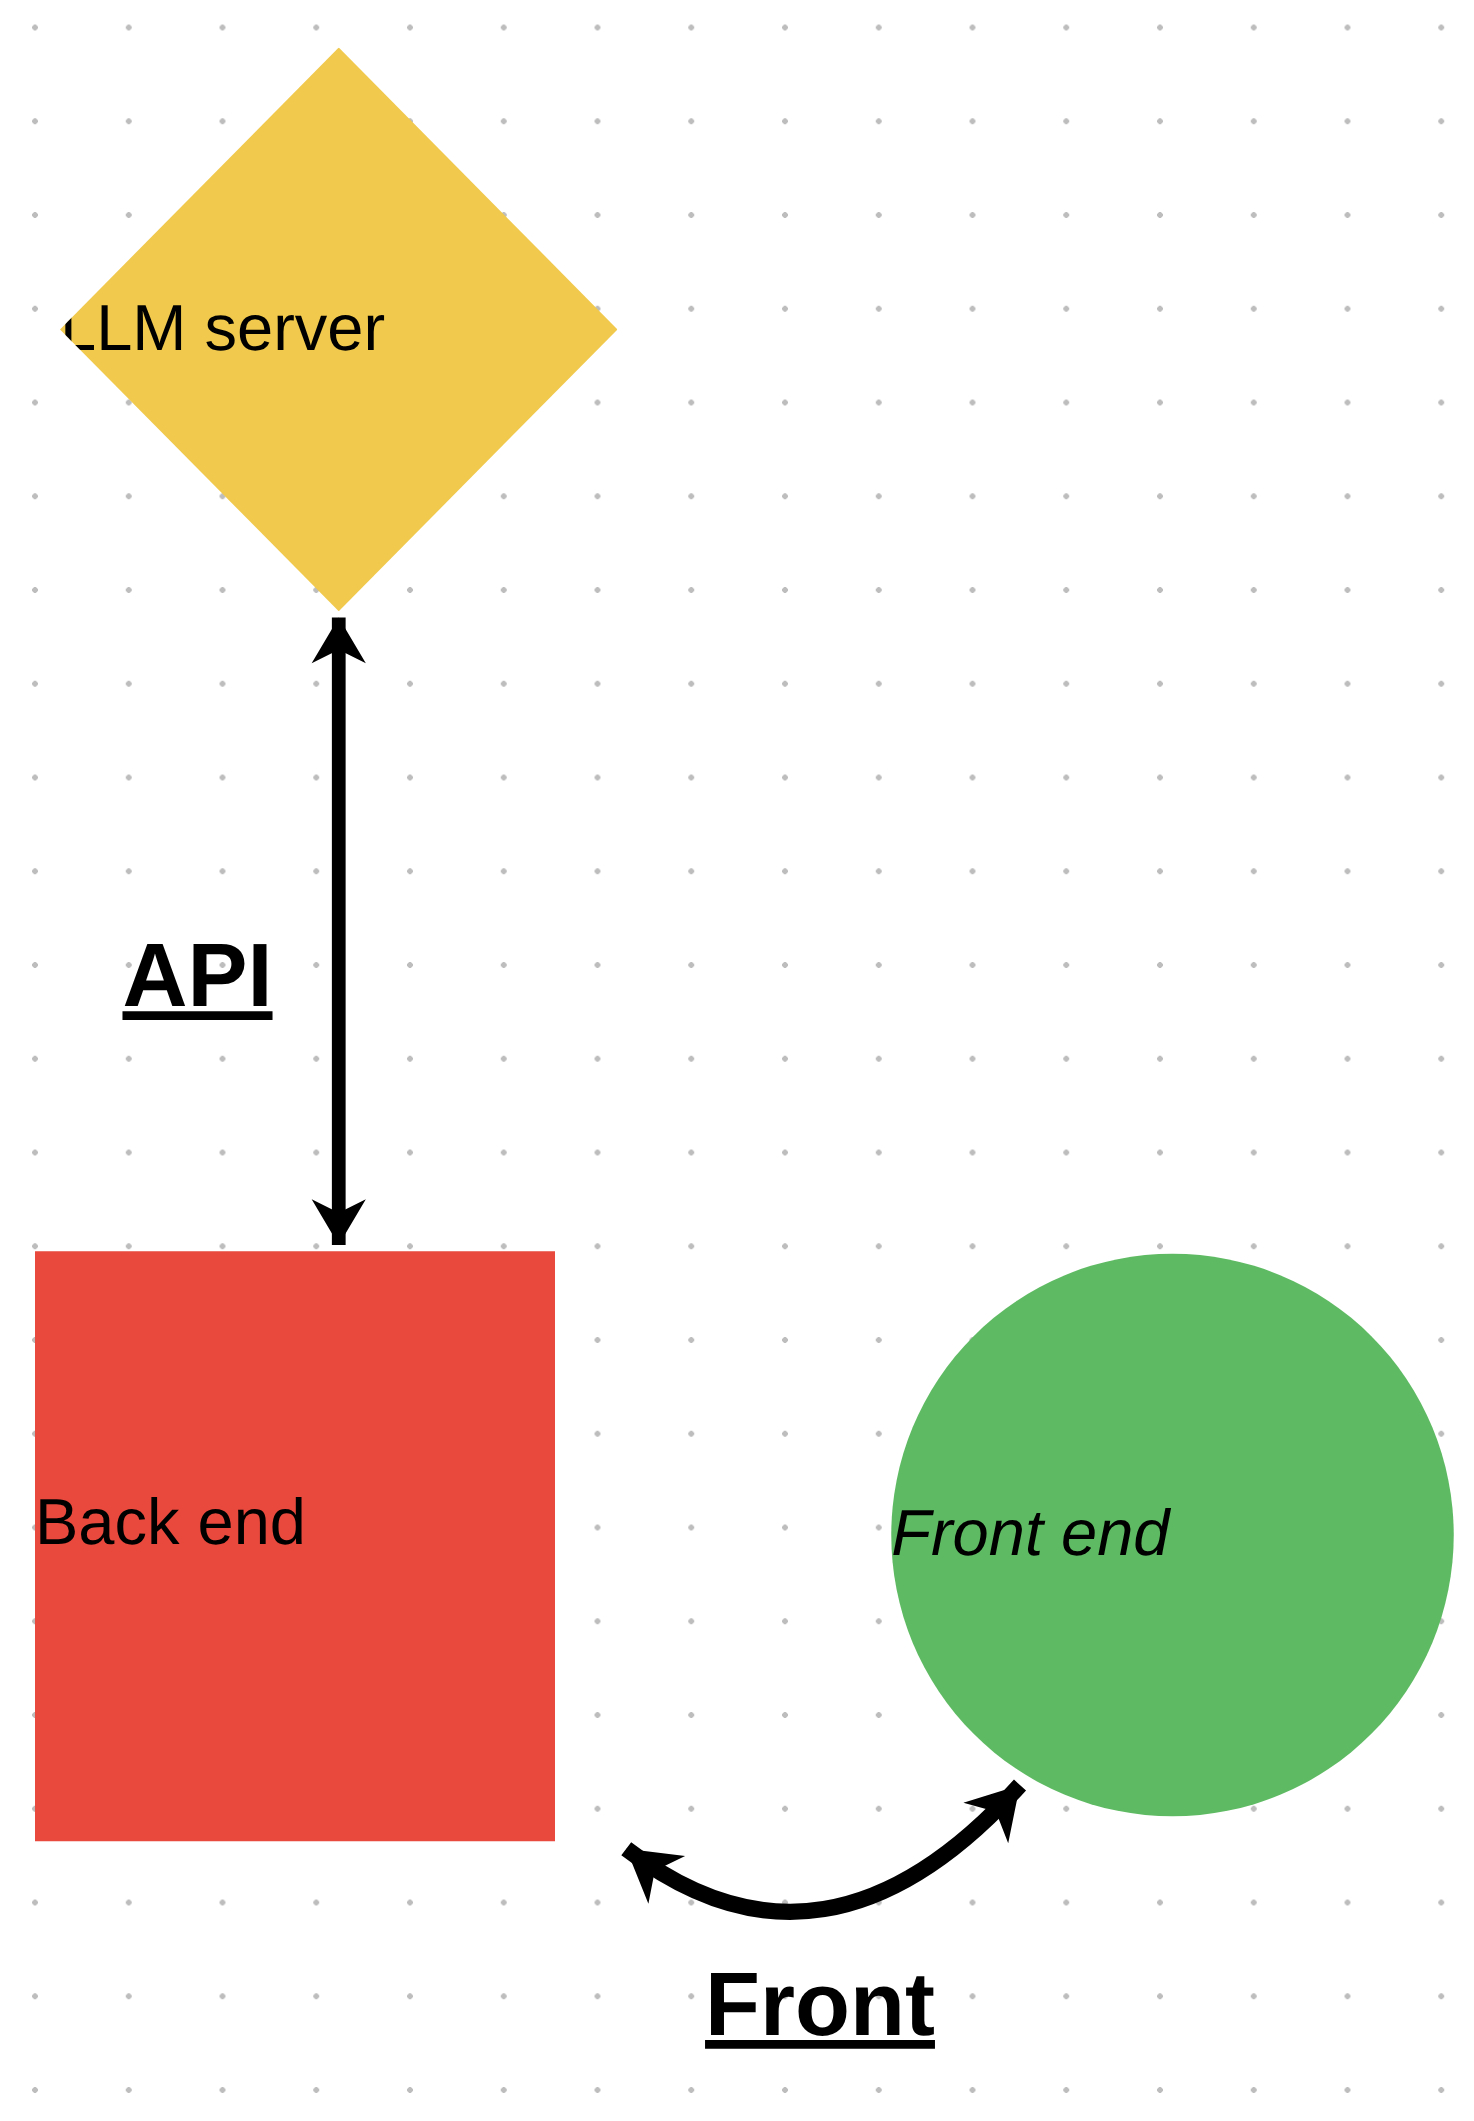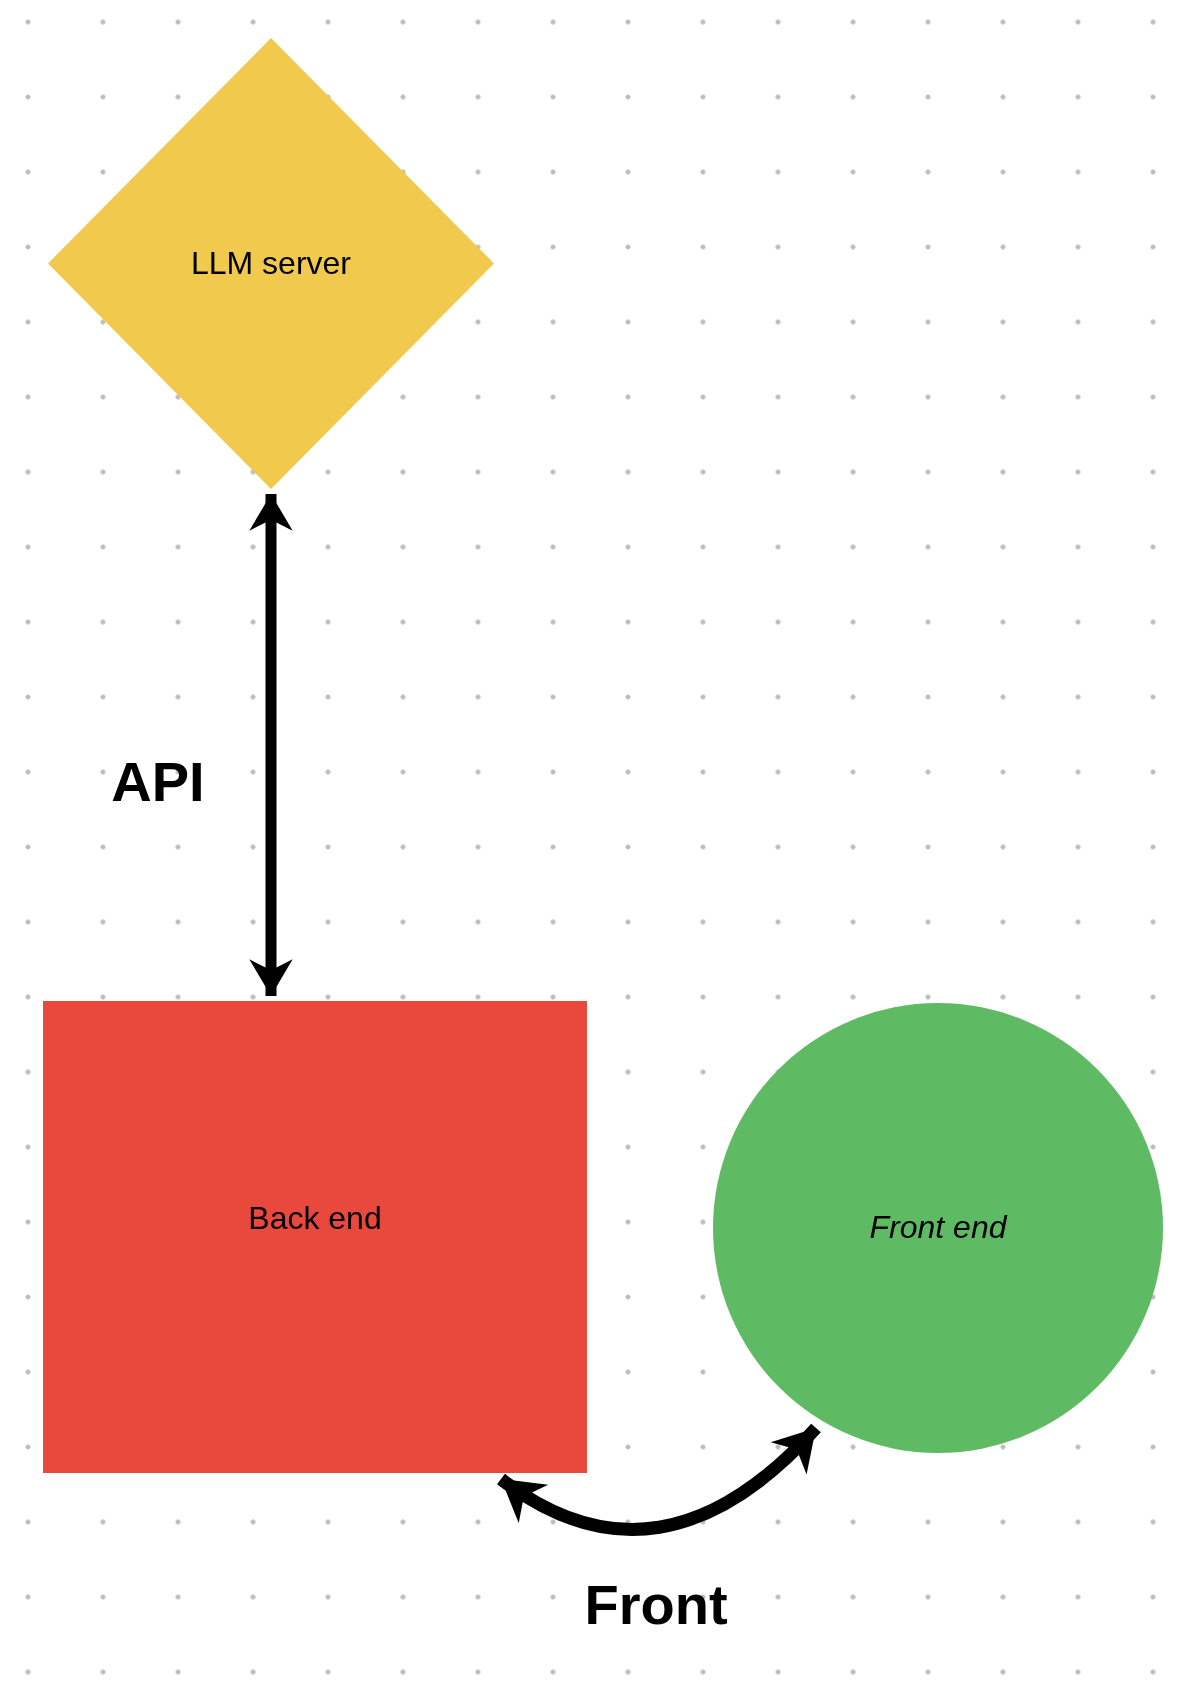--- a/index.html
+++ b/index.html
@@ -15,56 +15,56 @@
     background-color: #ffffff;
     background-image: radial-gradient(circle, #bdbdbd 0, #bdbdbd 2.2px, transparent 2.4px);
     background-size: 75px 75px;
     background-position: -9.5px -15.5px;
     font-family: "Liberation Sans", "DejaVu Sans", sans-serif;
   }
   .node {
     position: absolute;
     display: flex;
     align-items: center;
-    justify-content: center;
     color: #000000;
-    font-size: 32px;
+    font-size: 52px;
     line-height: 1.1;
     white-space: nowrap;
   }
   .node-diamond {
     left: 48px;
     top: 38px;
     width: 446px;
     height: 451px;
     clip-path: polygon(50% 0%, 100% 50%, 50% 100%, 0% 50%);
   }
   .node-square {
-    left: 43px;
+    left: 28px;
     top: 1001px;
-    width: 544px;
+    width: 416px;
     height: 472px;
     padding-bottom: 36px;
     box-sizing: border-box;
   }
   .node-circle {
     left: 713px;
     top: 1003px;
     width: 450px;
     height: 450px;
     border-radius: 50%;
     font-style: italic;
   }
   .edge-label {
     position: absolute;
     transform: translate(-50%, -50%);
-    font-size: 56px;
+    font-size: 72px;
     font-weight: 700;
     color: #000000;
     white-space: nowrap;
+    text-decoration: underline;
   }
   .edge-label-api { left: 158px; top: 781px; }
   .edge-label-webrtc { left: 656px; top: 1604px; }
   .arrow-layer {
     position: absolute;
     left: 0;
     top: 0;
     width: 1179px;
     height: 1697px;
   }

